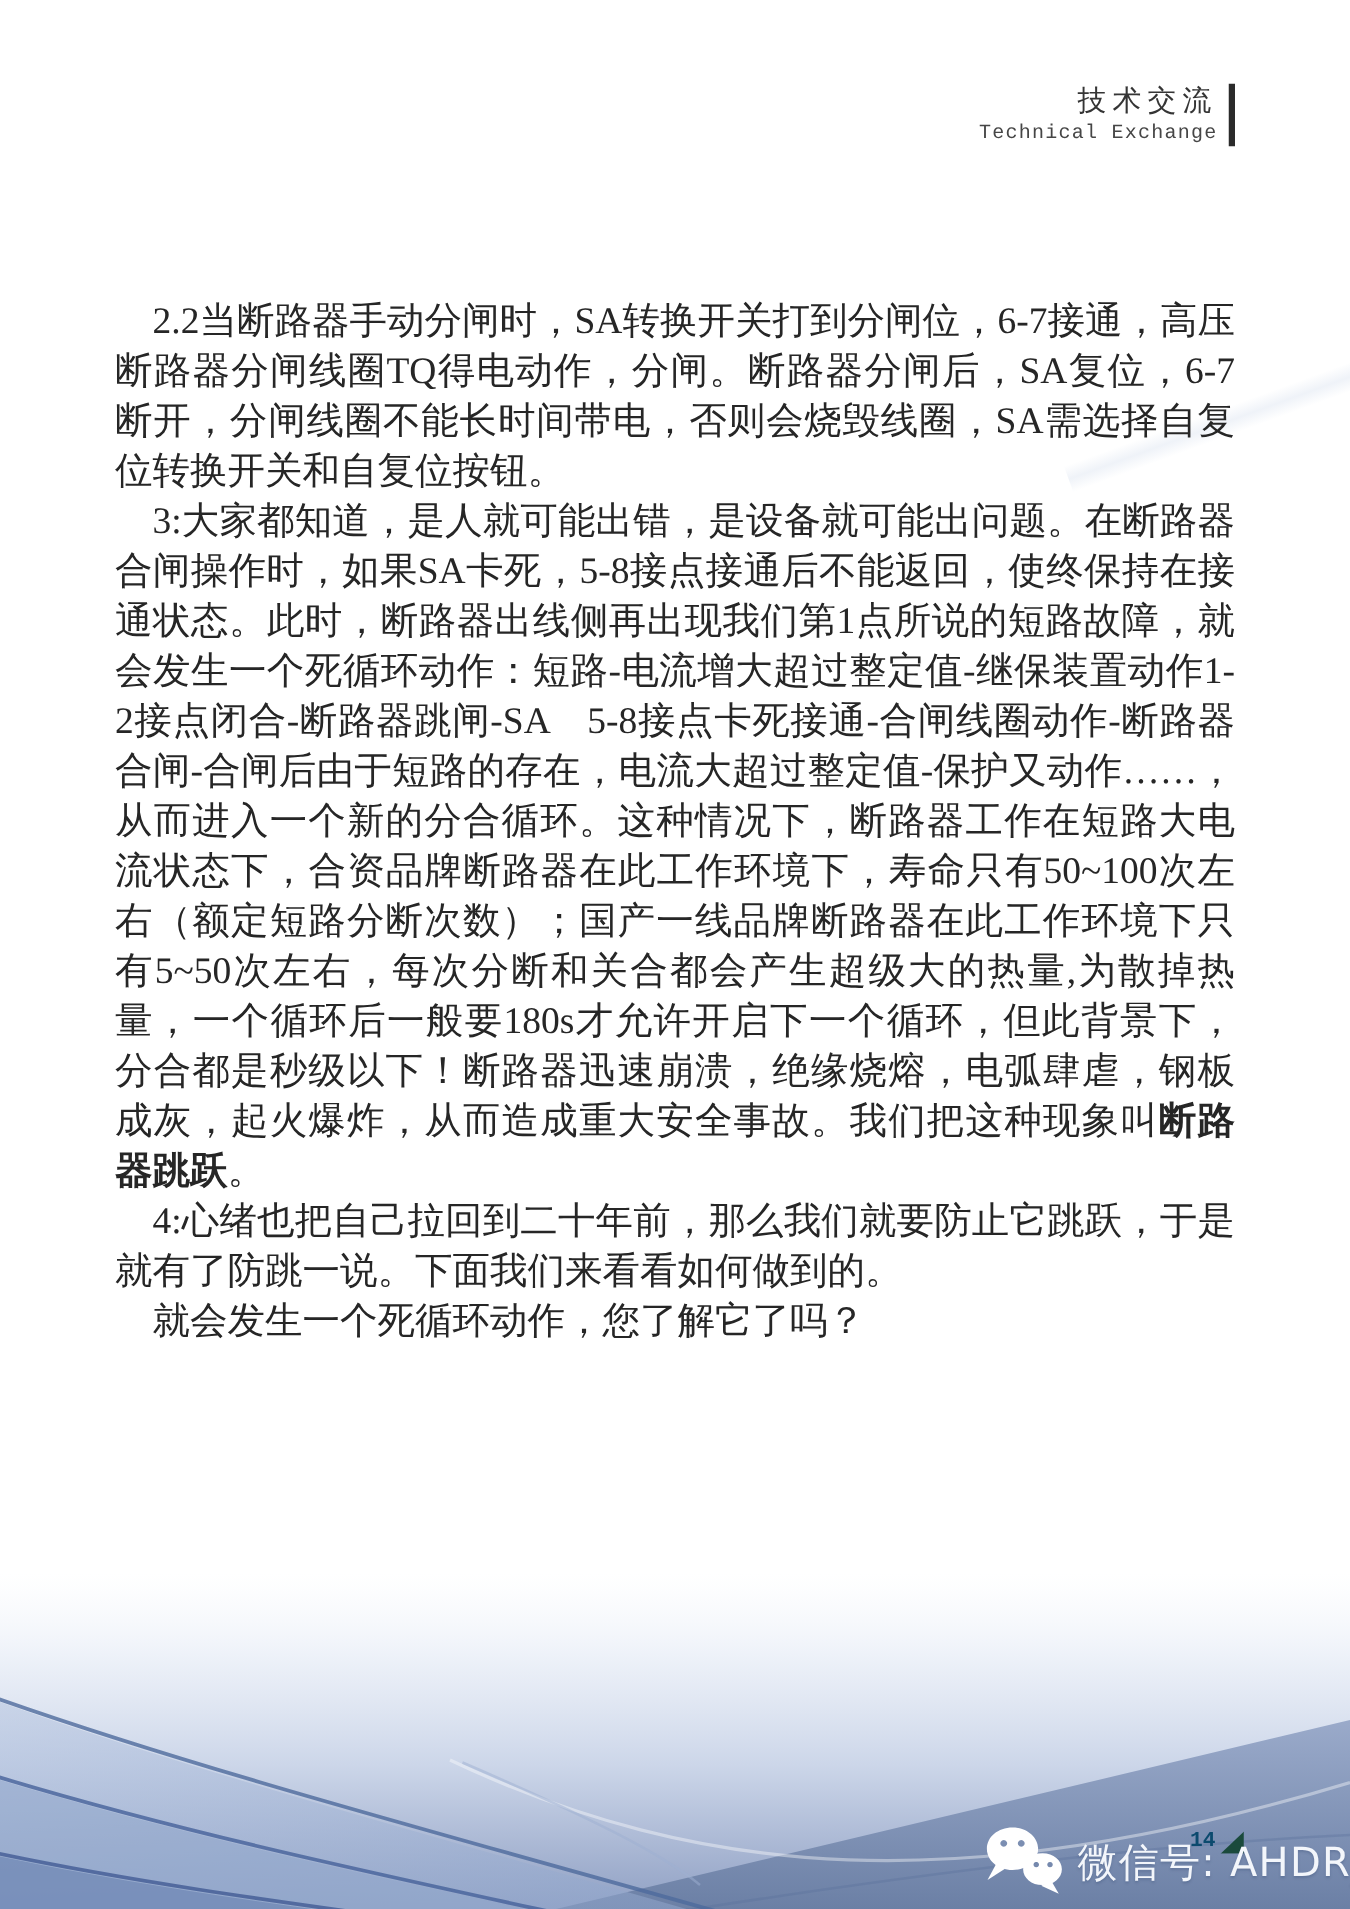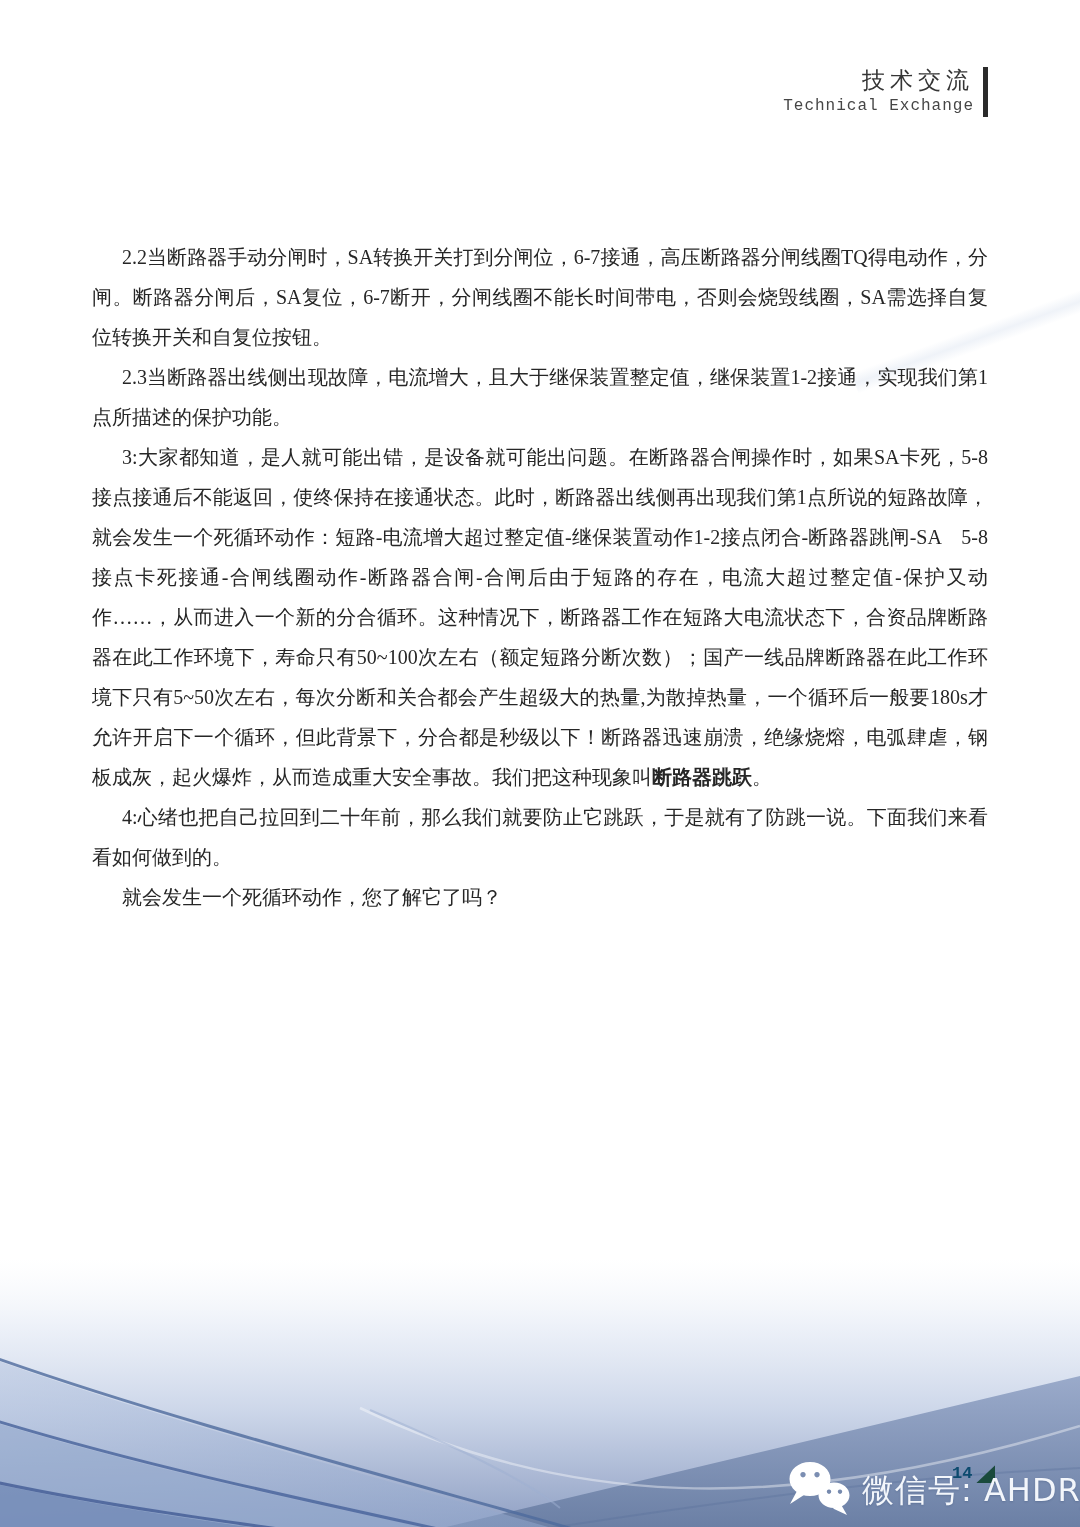--- a/index.html
+++ b/index.html
@@ -28,21 +28,21 @@
     font-size:16px;letter-spacing:1px;color:#464646;
     line-height:22px;white-space:nowrap;
   }
   .hdr-bar{
     width:5px;height:50px;background:#2b2b2b;margin-left:9px;
   }
 
   
   .article{
     position:absolute;top:226px;left:92px;width:896px;z-index:2;
-    font-size:20px;line-height:40px;color:#262626;
+    font-size:30px;line-height:40px;color:#262626;
     text-align:justify;
   }
   .article p{margin:0;text-indent:30px;}
   .article b{font-weight:bold;}
 
   
   .streak{
     position:absolute;top:305px;left:845px;width:330px;height:22px;
     background:linear-gradient(to bottom,rgba(190,205,228,0),rgba(190,205,228,.55),rgba(190,205,228,0));
     transform:rotate(-20deg);
@@ -93,21 +93,20 @@
       <div class="hdr-zh">技术交流</div>
       <div class="hdr-en">Technical Exchange</div>
     </div>
     <div class="hdr-bar"></div>
   </div>
 
   <div class="streak"></div>
 
   <div class="article">
     <p>2.2当断路器手动分闸时，SA转换开关打到分闸位，6-7接通，高压断路器分闸线圈TQ得电动作，分闸。断路器分闸后，SA复位，6-7断开，分闸线圈不能长时间带电，否则会烧毁线圈，SA需选择自复位转换开关和自复位按钮。</p>
-    <p>2.3当断路器出线侧出现故障，电流增大，且大于继保装置整定值，继保装置1-2接通，实现我们第1点所描述的保护功能。</p>
     <p><span>3:大家都知道，是人就可能出错，是设备就可能出问题。在断路器合闸操作时，如果SA卡死，5-8接点接通后不能返回，使终保持在接通状态。此时，断路器出线侧再出现我们第1点所说的短路故障，就会发生一个死循环动作：短路-电流增大超过整定值-继保装置动作1-2接点闭合-断路器跳闸-SA　5-8接点卡死接通-合闸线圈动作-断路器合闸-合闸后由于短路的存在，电流大超过整定值-保护又动作……，从而进入一个新的分合循环。这种情况下，断路器工作在短路大电流状态下，合资品牌断路器在此工作环境下，寿命只有50~100次左右（额定短路分断次数）；国产一线品牌断路器在此工作环境下只有5~50次左右，每次分断和关合都会产生超级大的热量,为散掉热量，一个循环后一般要180s才允许开启下一个循环，但此背景下，分合都是秒级以下！断路器迅速崩溃，绝缘烧熔，电弧肆虐，钢板成灰，起火爆炸，从而造成重大安全事故。我们把这种现象叫</span><b>断路器跳跃</b><span>。</span></p>
     <p>4:心绪也把自己拉回到二十年前，那么我们就要防止它跳跃，于是就有了防跳一说。下面我们来看看如何做到的。</p>
     <p>就会发生一个死循环动作，您了解它了吗？</p>
   </div>
 
   <div class="footer-art">
     <svg width="1080" height="280" viewBox="0 0 1080 280">
       <defs>
         <linearGradient id="gBase" x1="0" y1="0" x2="0" y2="1">
           <stop offset="0" stop-color="#f3f6fb" stop-opacity="0"></stop>

